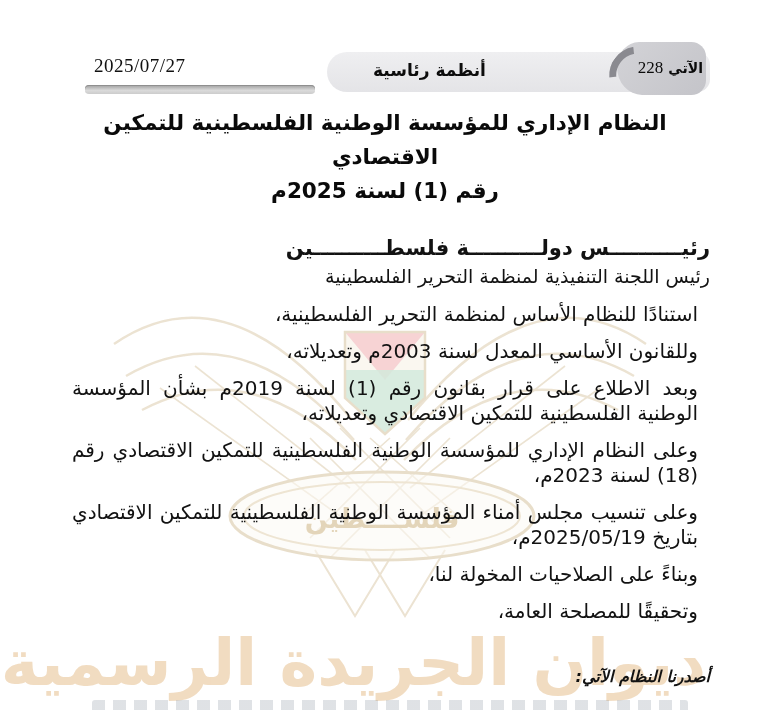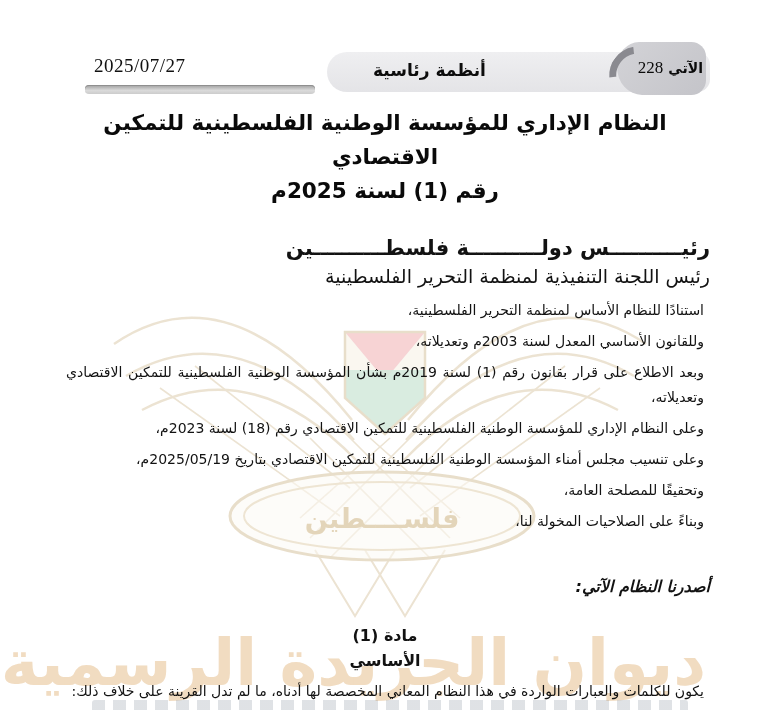--- a/index.html
+++ b/index.html
@@ -56,21 +56,21 @@
   
   .content{
     position:absolute;left:60px;top:106px;width:650px;z-index:2;direction:rtl;color:#121212;
   }
   .doc-title{
     text-align:center;font-size:21.5px;font-weight:bold;line-height:34px;color:#0a0a0a;
   }
   .authority1{margin-top:26px;text-align:right;font-size:21px;font-weight:bold;line-height:28px;}
   .authority2{text-align:right;font-size:19px;font-weight:normal;line-height:28px;}
   .preamble{margin-top:8px;}
-  .para{font-size:14px;line-height:25px;text-align:justify;margin:6px;}
+  .para{font-size:20px;line-height:25px;text-align:justify;margin:12px;}
   .decree-intro{margin-top:40px;font-size:16px;font-weight:bold;text-align:right;line-height:25px;font-style:italic;}
   .article-no{margin-top:24px;text-align:center;font-size:16px;font-weight:bold;line-height:25px;}
   .article-title{text-align:center;font-size:16px;font-weight:bold;line-height:25px;}
   .def-term{font-weight:bold;}
 </style>
 </head>
 <body>
 
 <div class="page">
 
@@ -140,22 +140,22 @@
 
     <div class="authority1">رئيــــــــــس دولــــــــــة فلسطــــــــــين</div>
     <div class="authority2">رئيس اللجنة التنفيذية لمنظمة التحرير الفلسطينية</div>
 
     <div class="preamble">
       <p class="para">استنادًا للنظام الأساس لمنظمة التحرير الفلسطينية،</p>
       <p class="para">وللقانون الأساسي المعدل لسنة 2003م وتعديلاته،</p>
       <p class="para">وبعد الاطلاع على قرار بقانون رقم (1) لسنة 2019م بشأن المؤسسة الوطنية الفلسطينية للتمكين الاقتصادي وتعديلاته،</p>
       <p class="para">وعلى النظام الإداري للمؤسسة الوطنية الفلسطينية للتمكين الاقتصادي رقم (18) لسنة 2023م،</p>
       <p class="para">وعلى تنسيب مجلس أمناء المؤسسة الوطنية الفلسطينية للتمكين الاقتصادي بتاريخ 2025/05/19م،</p>
+      <p class="para">وبناءً على الصلاحيات المخولة لنا،</p>
       <p class="para">وتحقيقًا للمصلحة العامة،</p>
-      <p class="para">وبناءً على الصلاحيات المخولة لنا،</p>
     </div>
 
     <div class="decree-intro">أصدرنا النظام الآتي:</div>
 
     <div class="article-no">مادة (1)</div>
     <div class="article-title">الأساسي</div>
 
     <p class="para">يكون للكلمات والعبارات الواردة في هذا النظام المعاني المخصصة لها أدناه، ما لم تدل القرينة على خلاف ذلك:</p>
 
     <p class="para"><span class="def-term">الإداري:</span><span> دولة فلسطين.</span></p>

